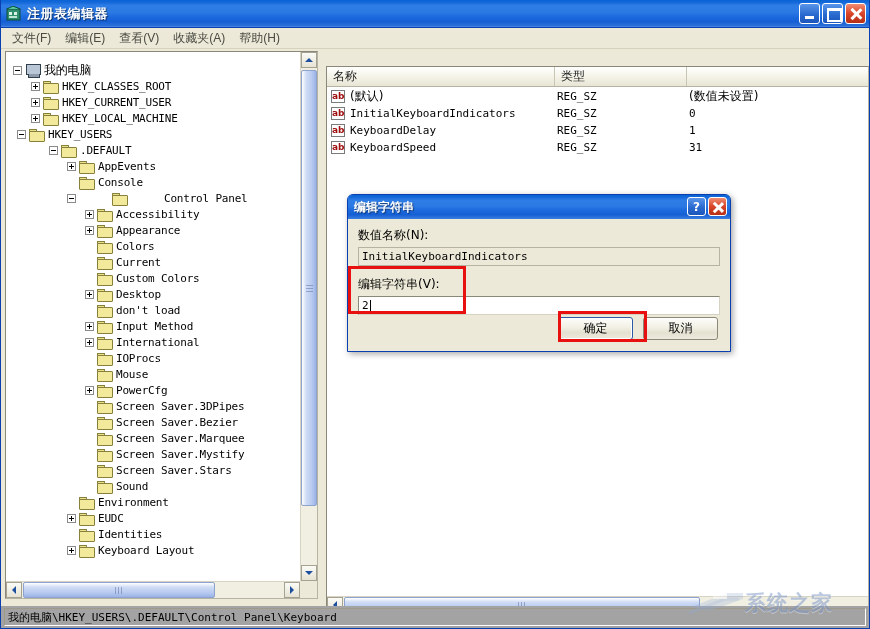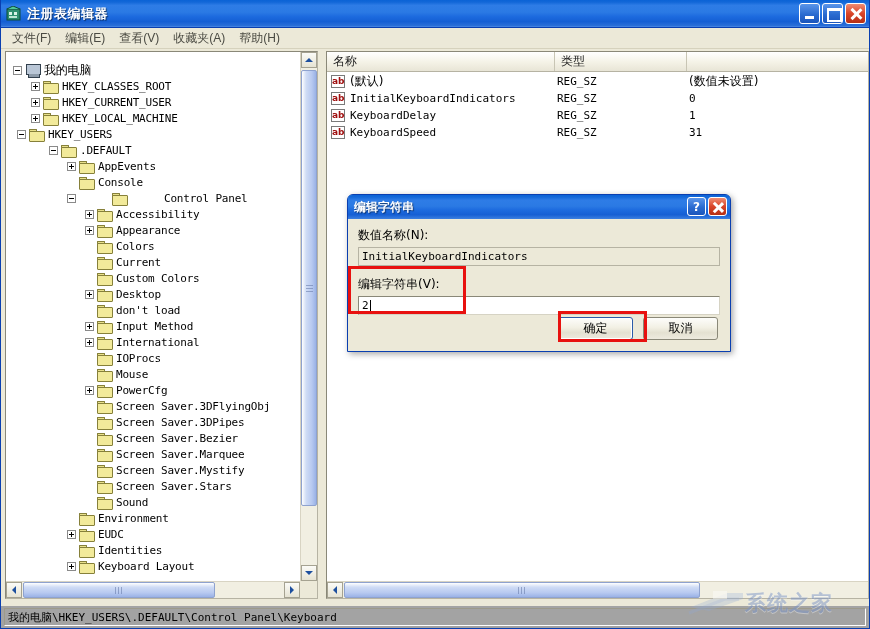--- a/index.html
+++ b/index.html
@@ -91,21 +91,21 @@
   
   #left-pane {
     position: absolute; left: 4px; top: 51px;
     width: 313px; height: 548px;
     background: #ffffff;
     border: 1px solid #8a8878;
     border-right-color:#b6b3a3; border-bottom-color:#b6b3a3;
     overflow: hidden;
   }
   #right-pane {
-    position: absolute; left: 325px; top: 51px;
+    position: absolute; left: 325px; top: 66px;
     width: 543px; height: 548px;
     background: #ffffff;
     border: 1px solid #8a8878;
     border-right-color:#b6b3a3; border-bottom-color:#b6b3a3;
     overflow: hidden;
   }
 
   
   #tree-scroll {
     position: absolute; left: 0; top: 8px;
@@ -531,25 +531,20 @@
           <span class="lbl">Mouse</span>
         </div>
         <div class="tree-row" style="padding-left: 79px;">
           <span class="expander plus"></span>
           <span class="folder"></span>
           <span class="lbl">PowerCfg</span>
         </div>
         <div class="tree-row" style="padding-left: 79px;">
           <span class="expander none"></span>
           <span class="folder"></span>
-          <span class="lbl">Screen Saver.3DFlyingObj</span>
-        </div>
-        <div class="tree-row" style="padding-left: 79px;">
-          <span class="expander none"></span>
-          <span class="folder"></span>
           <span class="lbl">Screen Saver.3DPipes</span>
         </div>
         <div class="tree-row" style="padding-left: 79px;">
           <span class="expander none"></span>
           <span class="folder"></span>
           <span class="lbl">Screen Saver.Bezier</span>
         </div>
         <div class="tree-row" style="padding-left: 79px;">
           <span class="expander none"></span>
           <span class="folder"></span>

